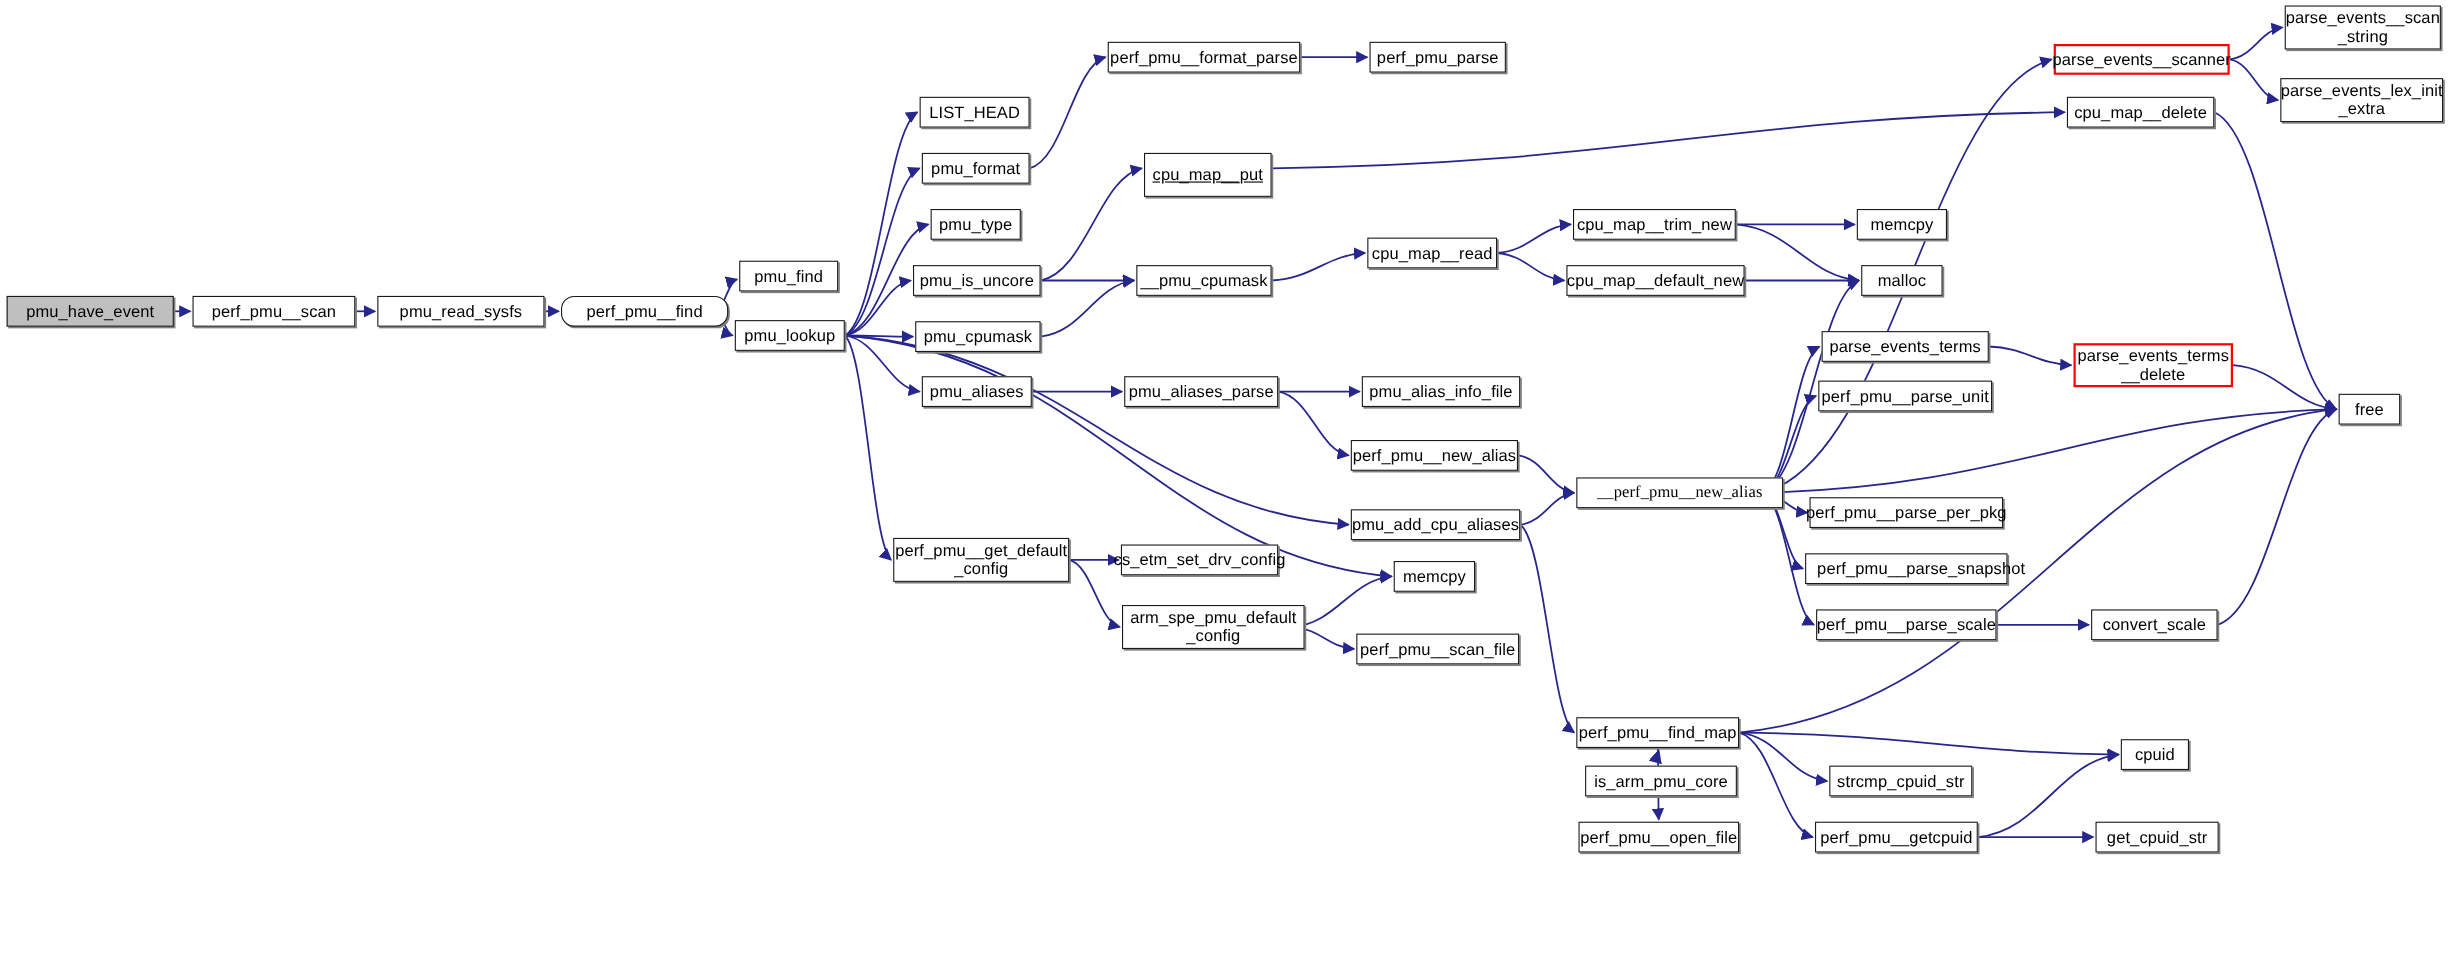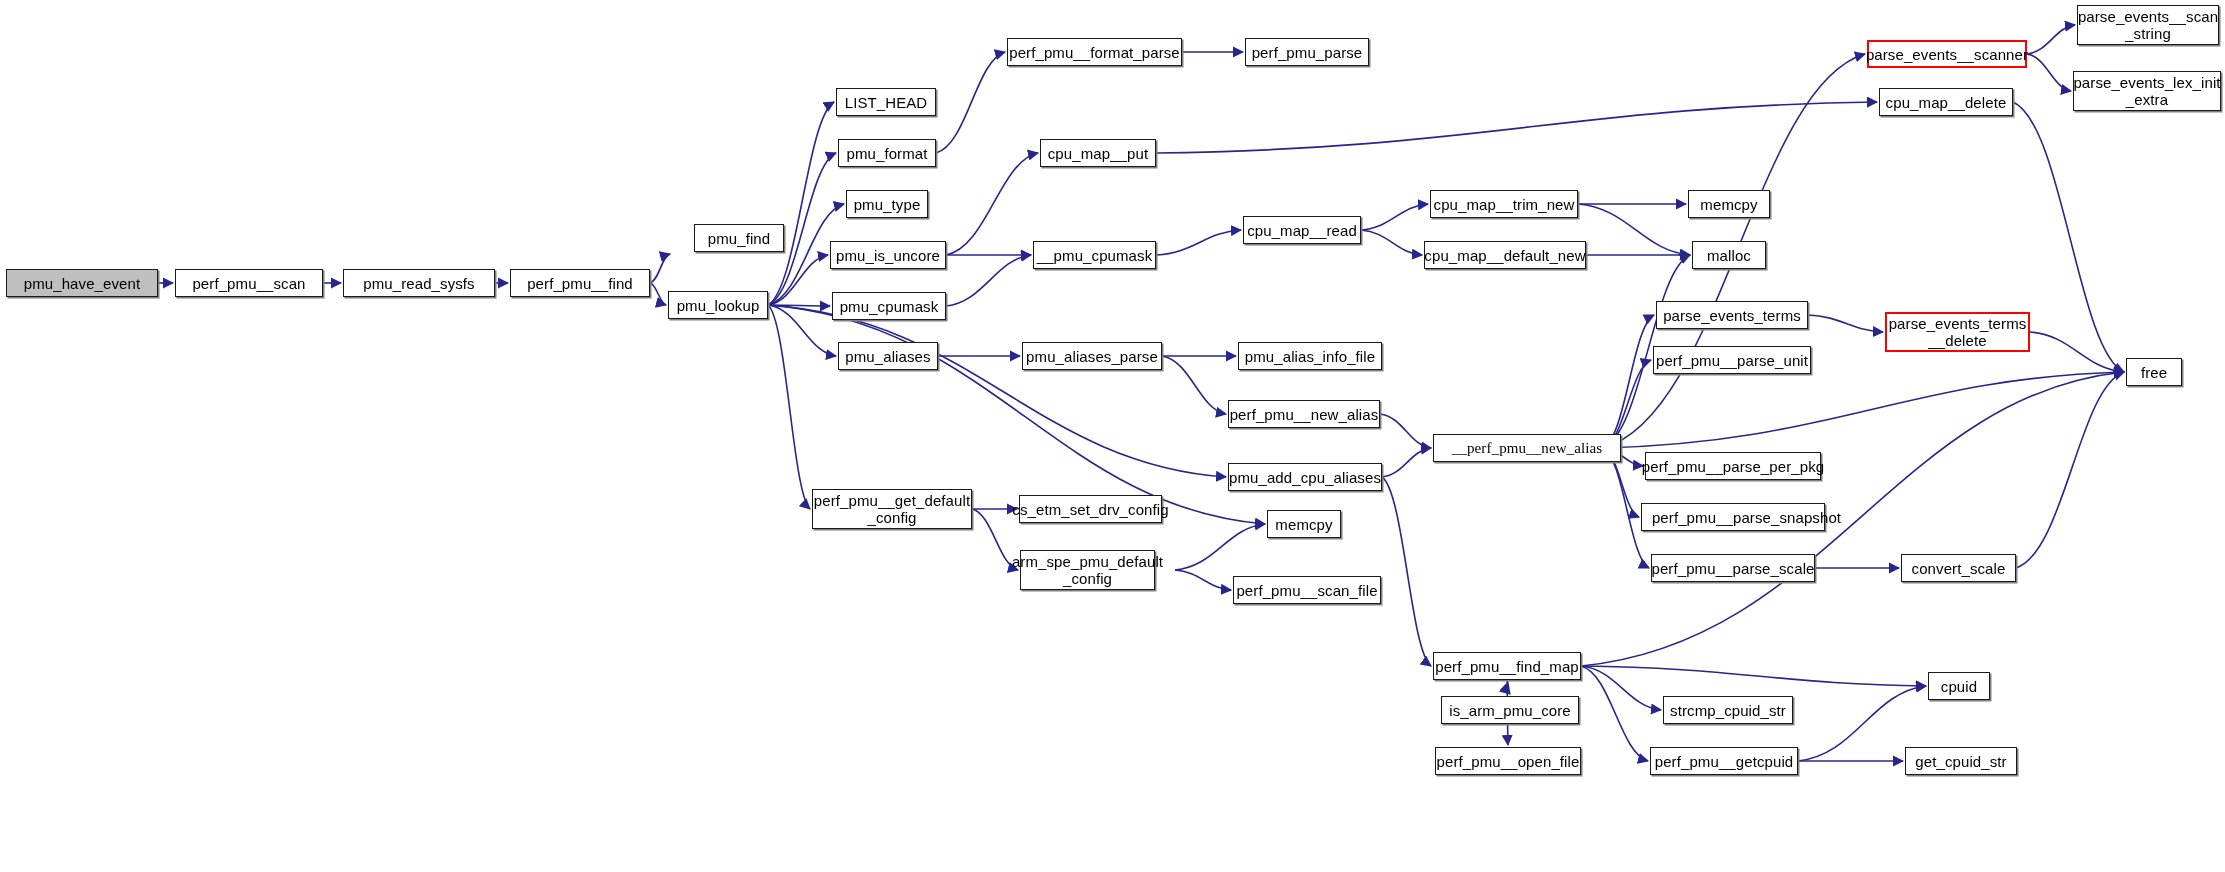--- a/index.html
+++ b/index.html
@@ -101,47 +101,47 @@
         <path d="M 1581 666 C 1736.25 667.6, 1781.1 684.4, 1926 686"></path>
         <path d="M 1581 666 C 1825.35 642.48, 1895.94 395.52, 2124 372"></path>
         <path d="M 1798 761 C 1855.6 755, 1872.24 692, 1926 686"></path>
         <path d="M 1798 761 C 1845.25 761, 1858.9 761, 1903 761"></path>
       </g>
   </svg>
   <div id="nodes">
       <div class="node root" style="left: 6px; top: 269px; width: 152px; height: 28px;">pmu_have_event</div>
       <div class="node" style="left: 175px; top: 269px; width: 148px; height: 28px;">perf_pmu__scan</div>
       <div class="node" style="left: 343px; top: 269px; width: 152px; height: 28px;">pmu_read_sysfs</div>
-      <div class="node" style="left: 510px; top: 269px; width: 140px; height: 28px;">perf_pmu__find</div>
-      <div class="node" style="left: 672px; top: 224px; width: 90px; height: 28px; margin-left: 22px;">pmu_find</div>
+      <div class="node" style="left: 510px; top: 269px; width: 152px; height: 28px; border-radius: 12px;">perf_pmu__find</div>
+      <div class="node" style="left: 672px; top: 237px; width: 90px; height: 28px;">pmu_find</div>
       <div class="node" style="left: 668px; top: 291px; width: 100px; height: 28px;">pmu_lookup</div>
       <div class="node" style="left: 836px; top: 88px; width: 100px; height: 28px;">LIST_HEAD</div>
       <div class="node" style="left: 838px; top: 139px; width: 98px; height: 28px;">pmu_format</div>
       <div class="node" style="left: 846px; top: 190px; width: 82px; height: 28px;">pmu_type</div>
       <div class="node" style="left: 830px; top: 241px; width: 116px; height: 28px;">pmu_is_uncore</div>
       <div class="node" style="left: 832px; top: 292px; width: 114px; height: 28px;">pmu_cpumask</div>
       <div class="node" style="left: 838px; top: 342px; width: 100px; height: 28px;">pmu_aliases</div>
       <div class="node" style="left: 1007px; top: 38px; width: 175px; height: 28px;">perf_pmu__format_parse</div>
       <div class="node" style="left: 1245px; top: 38px; width: 124px; height: 28px;">perf_pmu_parse</div>
-      <div class="node" style="left: 1040px; top: 139px; width: 116px; height: 28px;">cpu_map__put</div>
+      <div class="node" style="left: 1040px; top: 139px; width: 116px; height: 40px; text-decoration: underline;">cpu_map__put</div>
       <div class="node" style="left: 1033px; top: 241px; width: 123px; height: 28px;">__pmu_cpumask</div>
       <div class="node" style="left: 1243px; top: 216px; width: 118px; height: 28px;">cpu_map__read</div>
       <div class="node" style="left: 1430px; top: 190px; width: 148px; height: 28px;">cpu_map__trim_new</div>
       <div class="node" style="left: 1424px; top: 241px; width: 162px; height: 28px;">cpu_map__default_new</div>
       <div class="node" style="left: 1688px; top: 190px; width: 82px; height: 28px;">memcpy</div>
       <div class="node" style="left: 1692px; top: 241px; width: 74px; height: 28px;">malloc</div>
       <div class="node" style="left: 1022px; top: 342px; width: 140px; height: 28px;">pmu_aliases_parse</div>
       <div class="node" style="left: 1238px; top: 342px; width: 144px; height: 28px;">pmu_alias_info_file</div>
       <div class="node" style="left: 1228px; top: 400px; width: 152px; height: 28px;">perf_pmu__new_alias</div>
       <div class="node" style="left: 1228px; top: 463px; width: 154px; height: 28px;">pmu_add_cpu_aliases</div>
       <div class="node" style="left: 1433px; top: 434px; width: 188px; height: 28px; font-family: Liberation Serif, serif;">__perf_pmu__new_alias</div>
       <div class="node" style="left: 812px; top: 489px; width: 160px; height: 40px;">perf_pmu__get_default
 _config</div>
       <div class="node" style="left: 1019px; top: 495px; width: 143px; height: 28px;">cs_etm_set_drv_config</div>
-      <div class="node" style="left: 1020px; top: 550px; width: 135px; height: 40px;">arm_spe_pmu_default
+      <div class="node" style="left: 1020px; top: 550px; width: 166px; height: 40px;">arm_spe_pmu_default
 _config</div>
       <div class="node" style="left: 1267px; top: 510px; width: 74px; height: 28px;">memcpy</div>
       <div class="node" style="left: 1233px; top: 576px; width: 148px; height: 28px;">perf_pmu__scan_file</div>
       <div class="node" style="left: 1656px; top: 301px; width: 152px; height: 28px;">parse_events_terms</div>
       <div class="node" style="left: 1653px; top: 346px; width: 158px; height: 28px;">perf_pmu__parse_unit</div>
       <div class="node hl" style="left: 1885px; top: 312px; width: 145px; height: 40px;">parse_events_terms
 __delete</div>
       <div class="node" style="left: 1645px; top: 452px; width: 176px; height: 28px;">perf_pmu__parse_per_pkg</div>
       <div class="node" style="left: 1641px; top: 503px; width: 184px; height: 28px; padding-left: 31px;">perf_pmu__parse_snapshot</div>
       <div class="node" style="left: 1651px; top: 554px; width: 164px; height: 28px;">perf_pmu__parse_scale</div>

